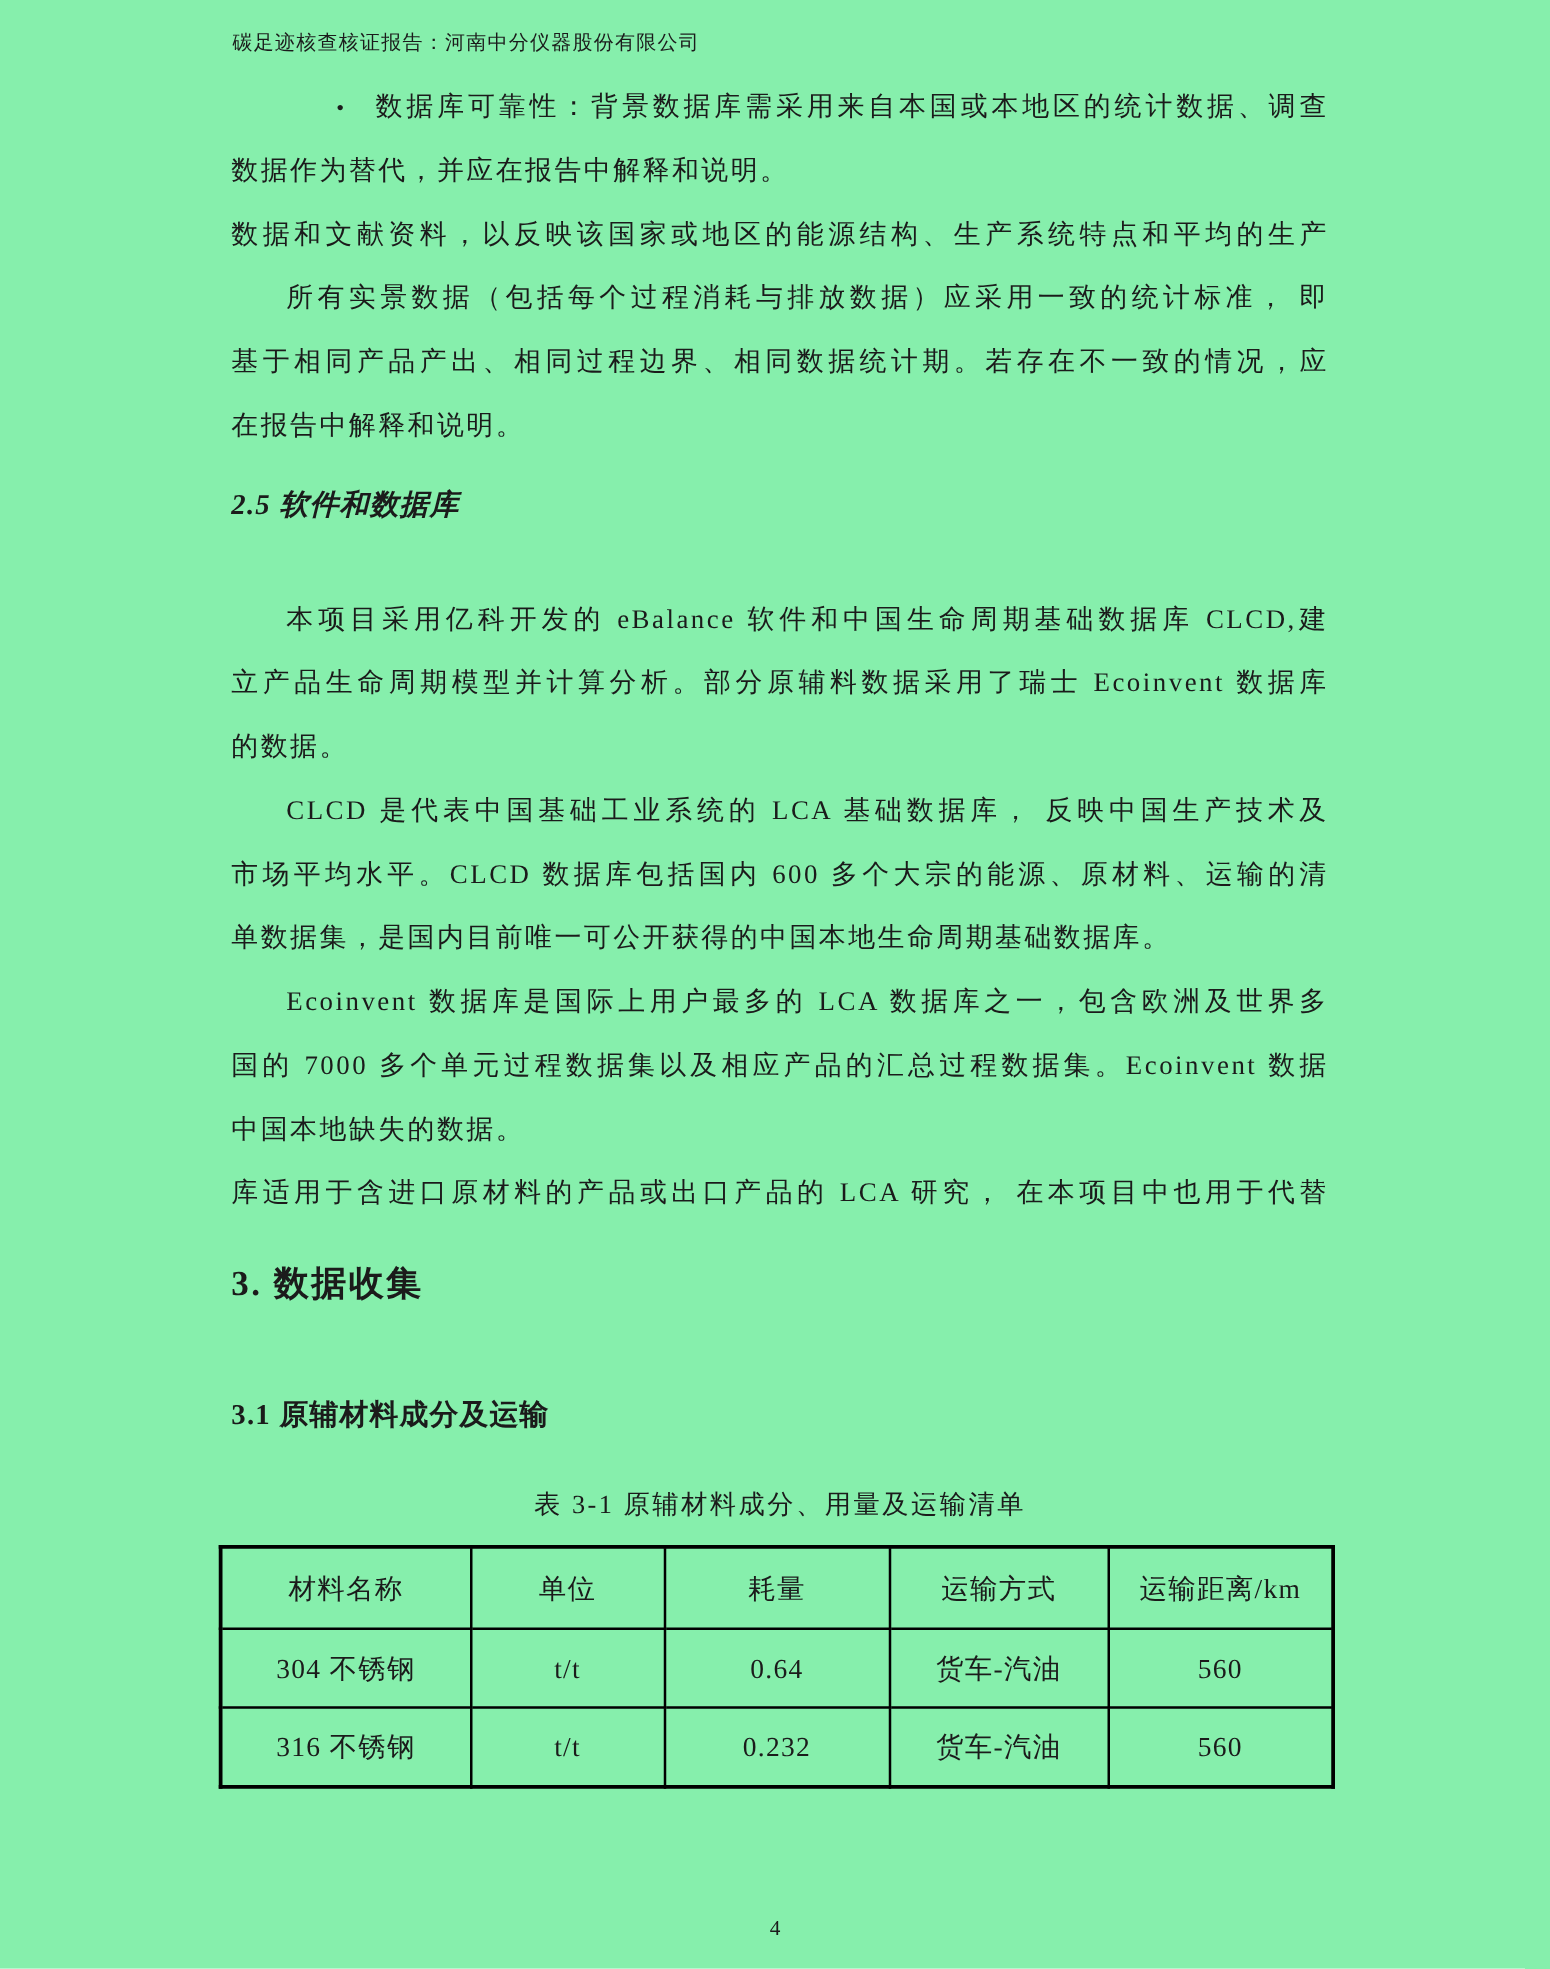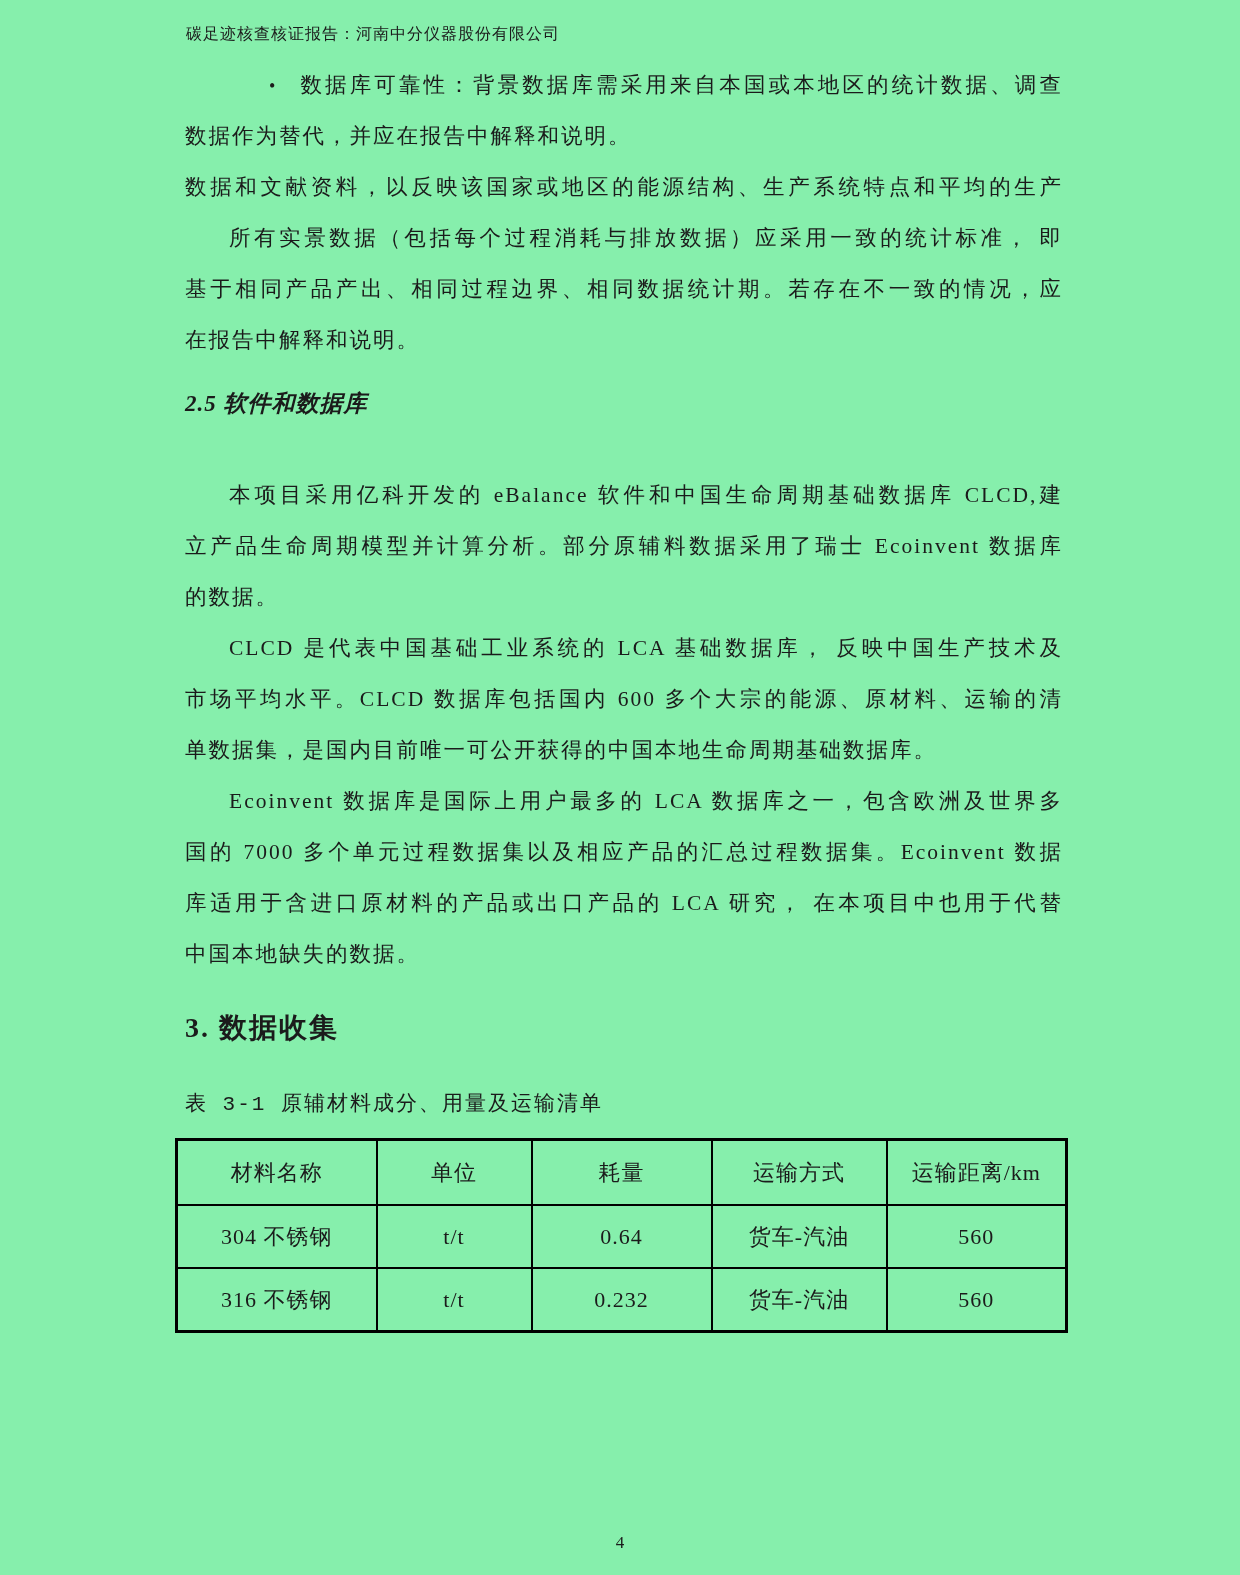--- a/index.html
+++ b/index.html
@@ -65,23 +65,23 @@
     font-size: 23px;
     height: 36px;
     line-height: 36px;
     letter-spacing: 1px;
     margin-top: 62px;
   }
   .table-caption {
     margin-top: 38px;
     height: 30px;
     line-height: 30px;
+    text-align: center;
     font-size: 21px;
     letter-spacing: 2px;
-    font-family: Liberation Mono, monospace;
   }
   table.materials {
     margin-top: 18px;
     margin-left: -10px;
     width: 890px;
     border-collapse: collapse;
     table-layout: fixed;
     border: 3px solid #000;
     font-size: 22px;
     text-align: center;
@@ -128,25 +128,26 @@
     <div class="line just indent first-after-heading">本项目采用亿科开发的 eBalance 软件和中国生命周期基础数据库 CLCD,建</div>
     <div class="line just">立产品生命周期模型并计算分析。部分原辅料数据采用了瑞士 Ecoinvent 数据库</div>
     <div class="line">的数据。</div>
 
     <div class="line just indent">CLCD 是代表中国基础工业系统的 LCA 基础数据库， 反映中国生产技术及</div>
     <div class="line just">市场平均水平。CLCD 数据库包括国内 600 多个大宗的能源、原材料、运输的清</div>
     <div class="line">单数据集，是国内目前唯一可公开获得的中国本地生命周期基础数据库。</div>
 
     <div class="line just indent">Ecoinvent 数据库是国际上用户最多的 LCA 数据库之一，包含欧洲及世界多</div>
     <div class="line just">国的 7000 多个单元过程数据集以及相应产品的汇总过程数据集。Ecoinvent 数据</div>
+    <div class="line">中国本地缺失的数据。</div>
     <div class="line just">库适用于含进口原材料的产品或出口产品的 LCA 研究， 在本项目中也用于代替</div>
-    <div class="line">中国本地缺失的数据。</div>
 
     <div class="h-big">3. 数据收集</div>
 
+    <div class="h-sub">3.1 原辅材料成分及运输</div>
 
     <div class="table-caption">表 3-1 原辅材料成分、用量及运输清单</div>
 
     <table class="materials">
       <colgroup>
         <col style="width:200px">
           <col style="width:155px">
           <col style="width:180px">
           <col style="width:175px">
           <col style="width:180px">

